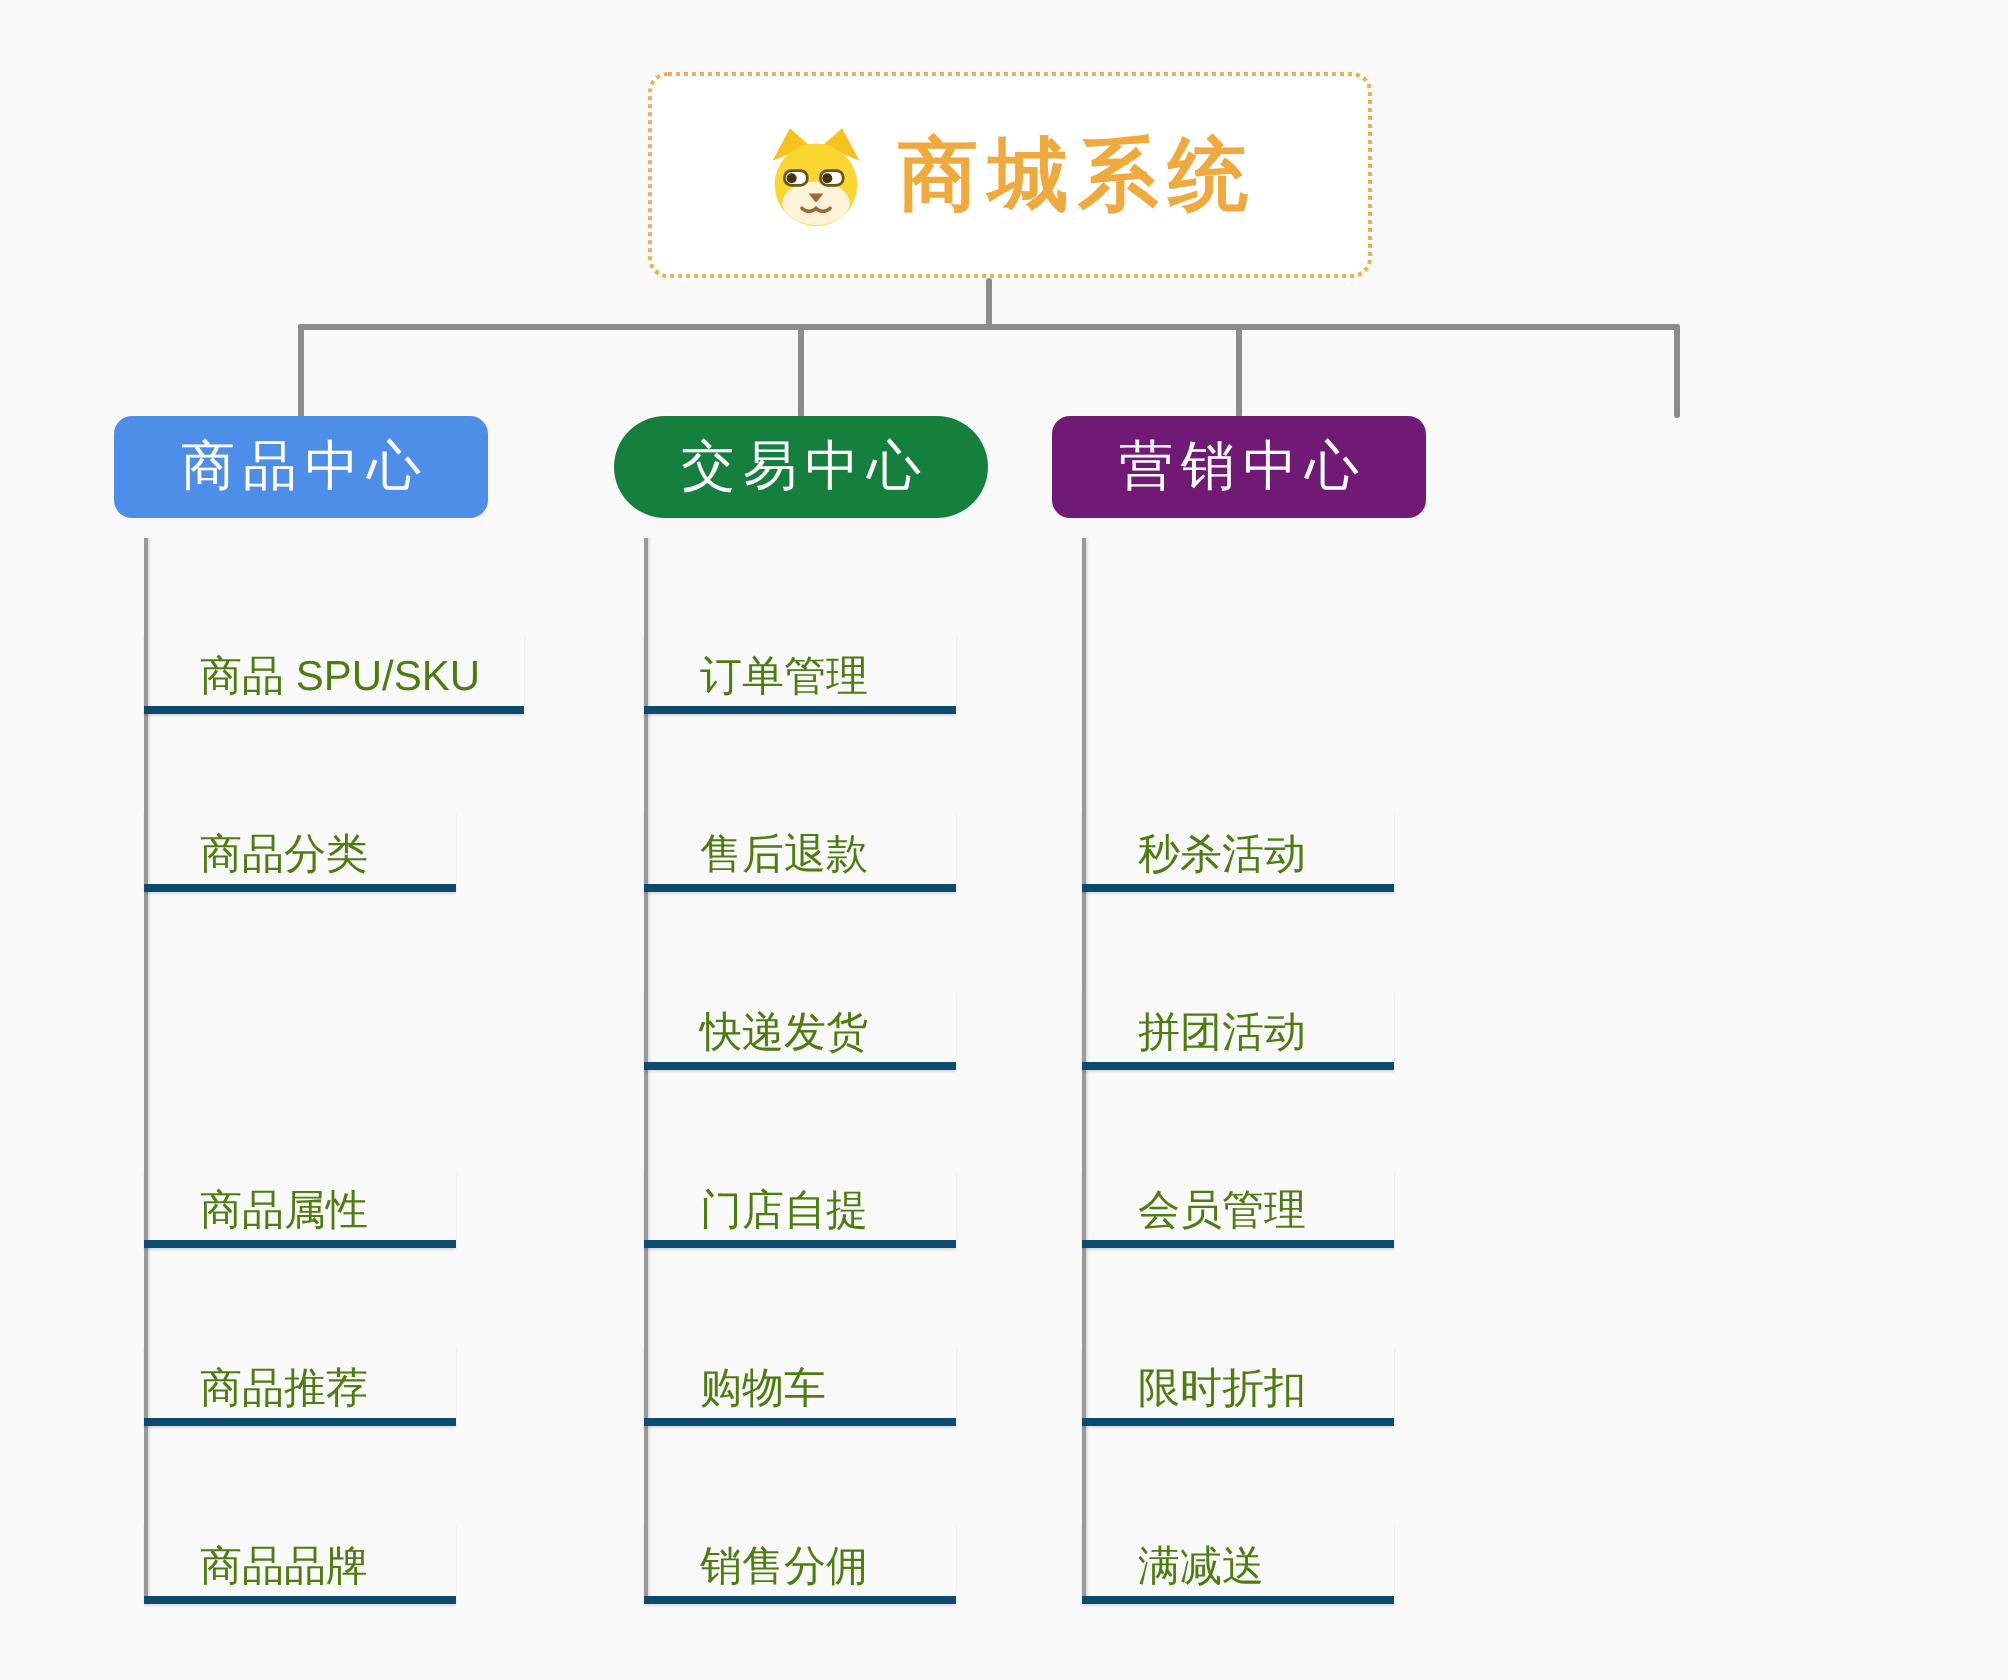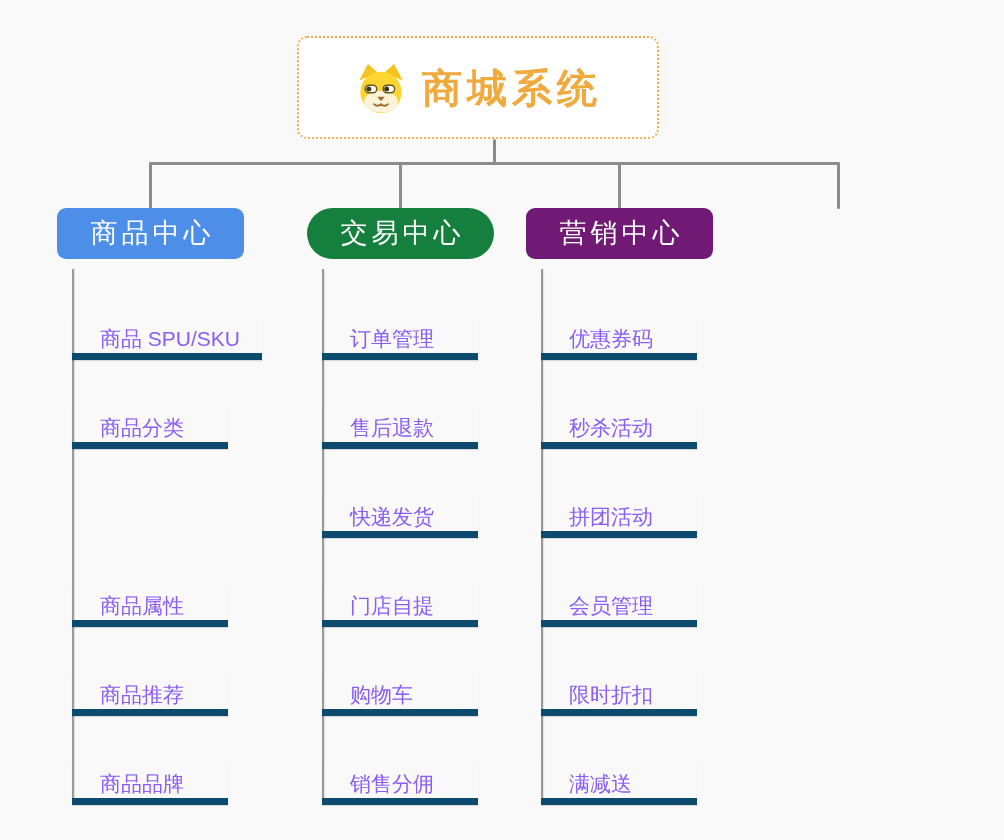--- a/index.html
+++ b/index.html
@@ -10,21 +10,21 @@
   }
   .canvas{position:absolute;inset:0;}
 
   
   .conn{position:absolute;background:#8c8c8c;}
   .conn.h{height:3px;border-radius:2px;}
   .conn.v{width:3px;border-radius:2px;}
 
   
   .root-node{
-    position:absolute;left:297px;top:36px;width:362px;height:103px;
+    position:absolute;left:324px;top:36px;width:362px;height:103px;
     background:#ffffff;border:2px dotted #f3ae4a;border-radius:10px;
     box-sizing:border-box;
     display:flex;align-items:center;justify-content:center;gap:14px;
     cursor:pointer;
   }
   .root-title{
     color:#efa93d;font-size:40px;font-weight:600;letter-spacing:5px;
     line-height:1;white-space:nowrap;
   }
   .root-icon{width:54px;height:50px;flex:0 0 auto;}
@@ -41,23 +41,23 @@
     white-space:nowrap;text-indent:4px;
   }
   .branch-line{
     position:absolute;left:15px;top:61px;width:2px;height:533px;
     background:#9a9a9a;box-shadow:1px 0 1px rgba(0,0,0,0.10);
   }
   .item{
     position:absolute;left:15px;height:36px;
     display:inline-block;box-sizing:content-box;
     padding:0 22px 0 28px;
-    border-bottom:7px solid #0c4a6e;
+    border-bottom:4px solid #0c4a6e;
     box-shadow:0 1px 1px rgba(0,0,0,0.12);
-    font-size:21px;color:#8b5cf6;line-height:44px;
+    font-size:21px;color:#4d7c0f;line-height:44px;
     white-space:nowrap;min-width:106px;
     cursor:pointer;background:transparent;
   }
   .item.r1{top:109px}.item.r2{top:198px}.item.r3{top:287px}
   .item.r4{top:376px}.item.r5{top:465px}.item.r6{top:554px}
 
   .b1{left:57px}.b2{left:307px}.b3{left:526px}.b4{left:745px}
 </style>
 </head>
 <body>
@@ -110,21 +110,20 @@
     <div class="item r4">门店自提</div>
     <div class="item r5">购物车</div>
     <div class="item r6">销售分佣</div>
   </div>
 
   <div class="branch b3">
     <div class="branch-box" style="background-color: #701a75;">
       <span class="branch-label">营销中心</span>
     </div>
     <div class="branch-line"></div>
-    <div class="item r1">优惠券码</div>
     <div class="item r2">秒杀活动</div>
     <div class="item r3">拼团活动</div>
     <div class="item r4">会员管理</div>
     <div class="item r5">限时折扣</div>
     <div class="item r6">满减送</div>
   </div>
 
 
 </div>
 

